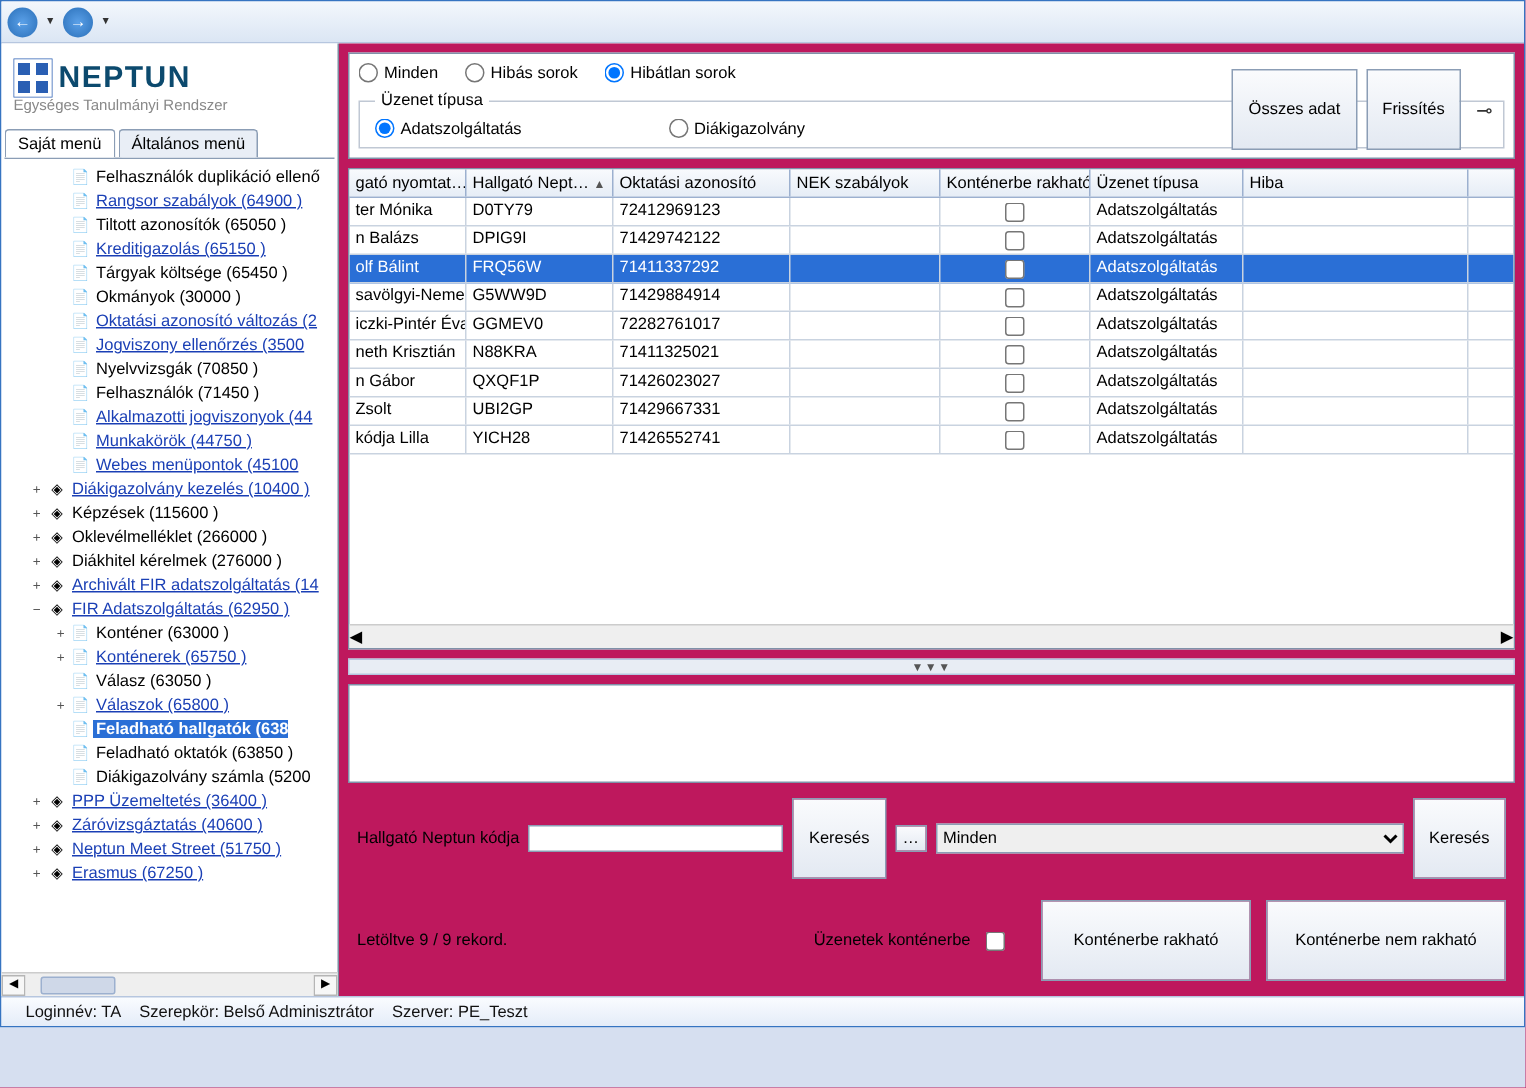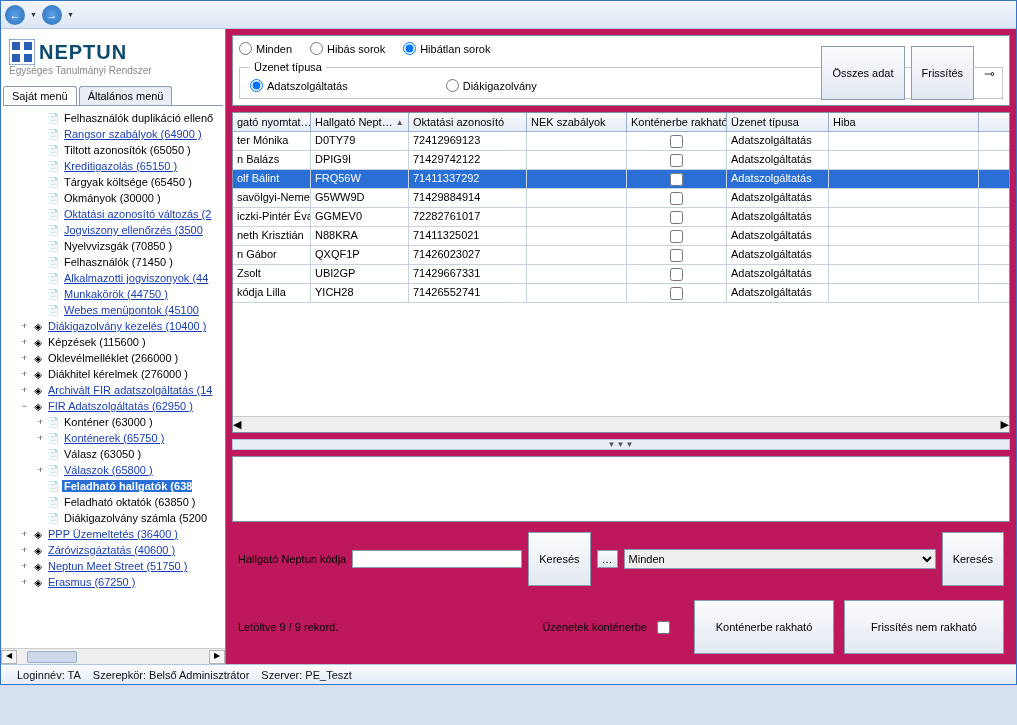--- a/index.html
+++ b/index.html
@@ -445,21 +445,21 @@
         </select>
         <button class="btn">Keresés</button>
       </div>
 
       <div class="bottomrow">
         <span>Letöltve 9 / 9 rekord.</span>
         <span style="flex:1;"></span>
         <span>Üzenetek konténerbe</span>
         <input type="checkbox" style="">
         <button class="btn" style="margin-left:14px;width:140px;">Konténerbe rakható</button>
-        <button class="btn" style="width:160px;">Frissítés nem rakható</button>
+        <button class="btn" style="width:160px;">Konténerbe nem rakható</button>
       </div>
 
     </div>
   </div>
 
   <div class="status">
     <span>Loginnév: TA</span>
     <span>Szerepkör: Belső Adminisztrátor</span>
     <span>Szerver: PE_Teszt</span>
   </div>

